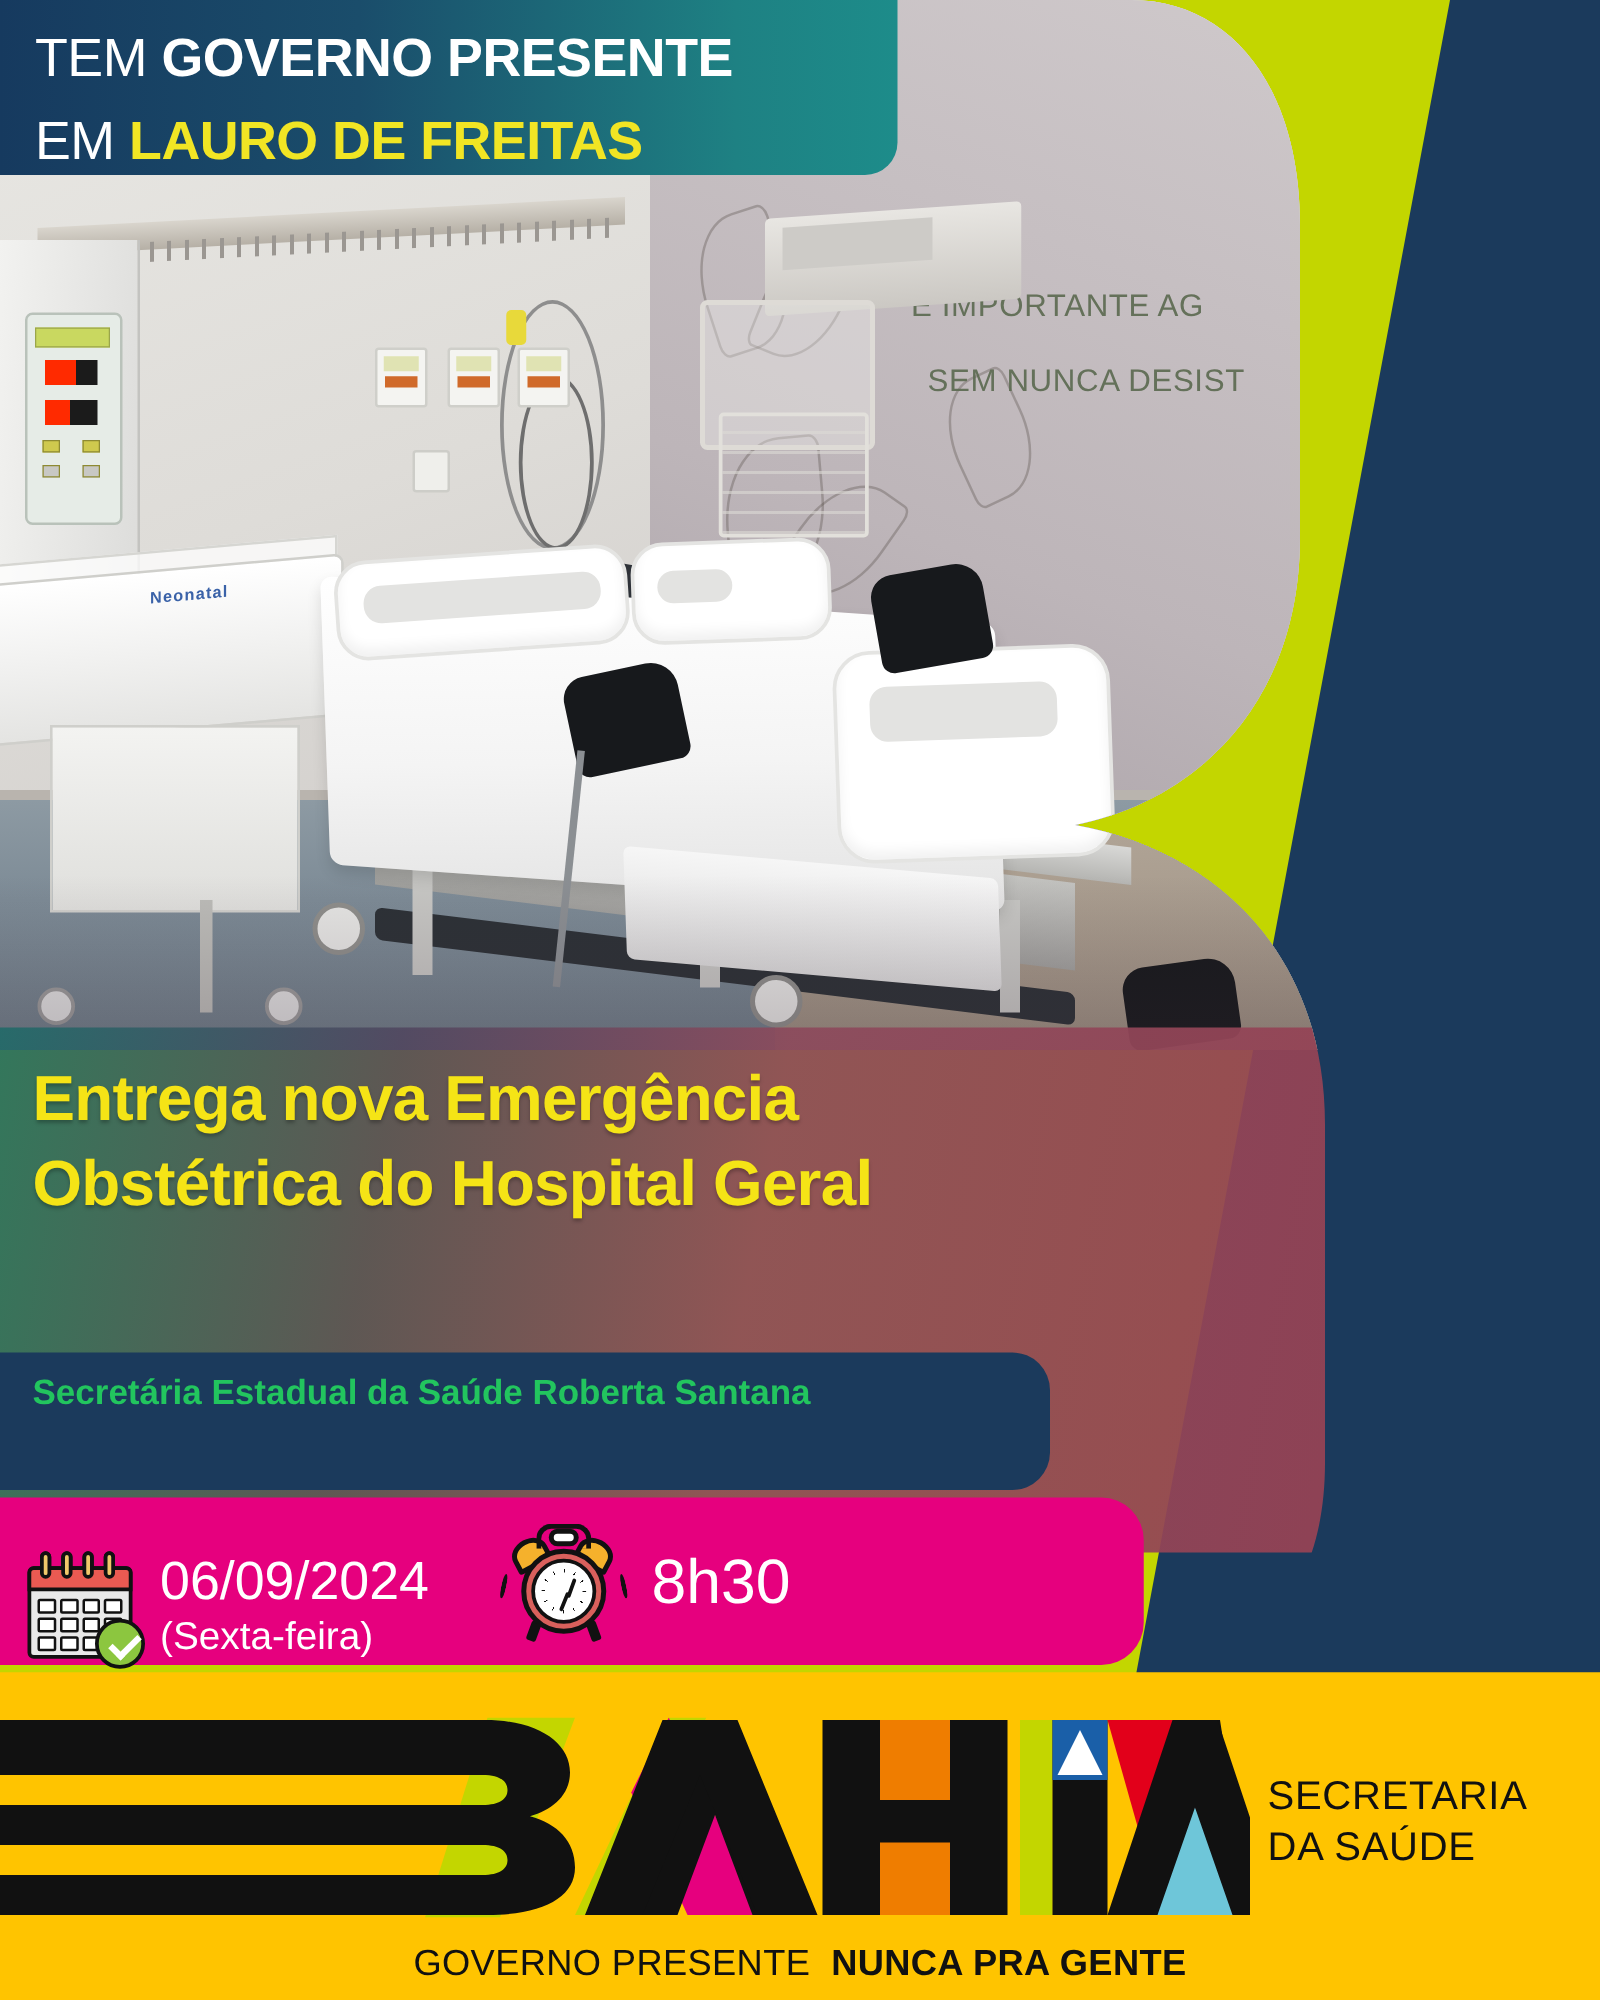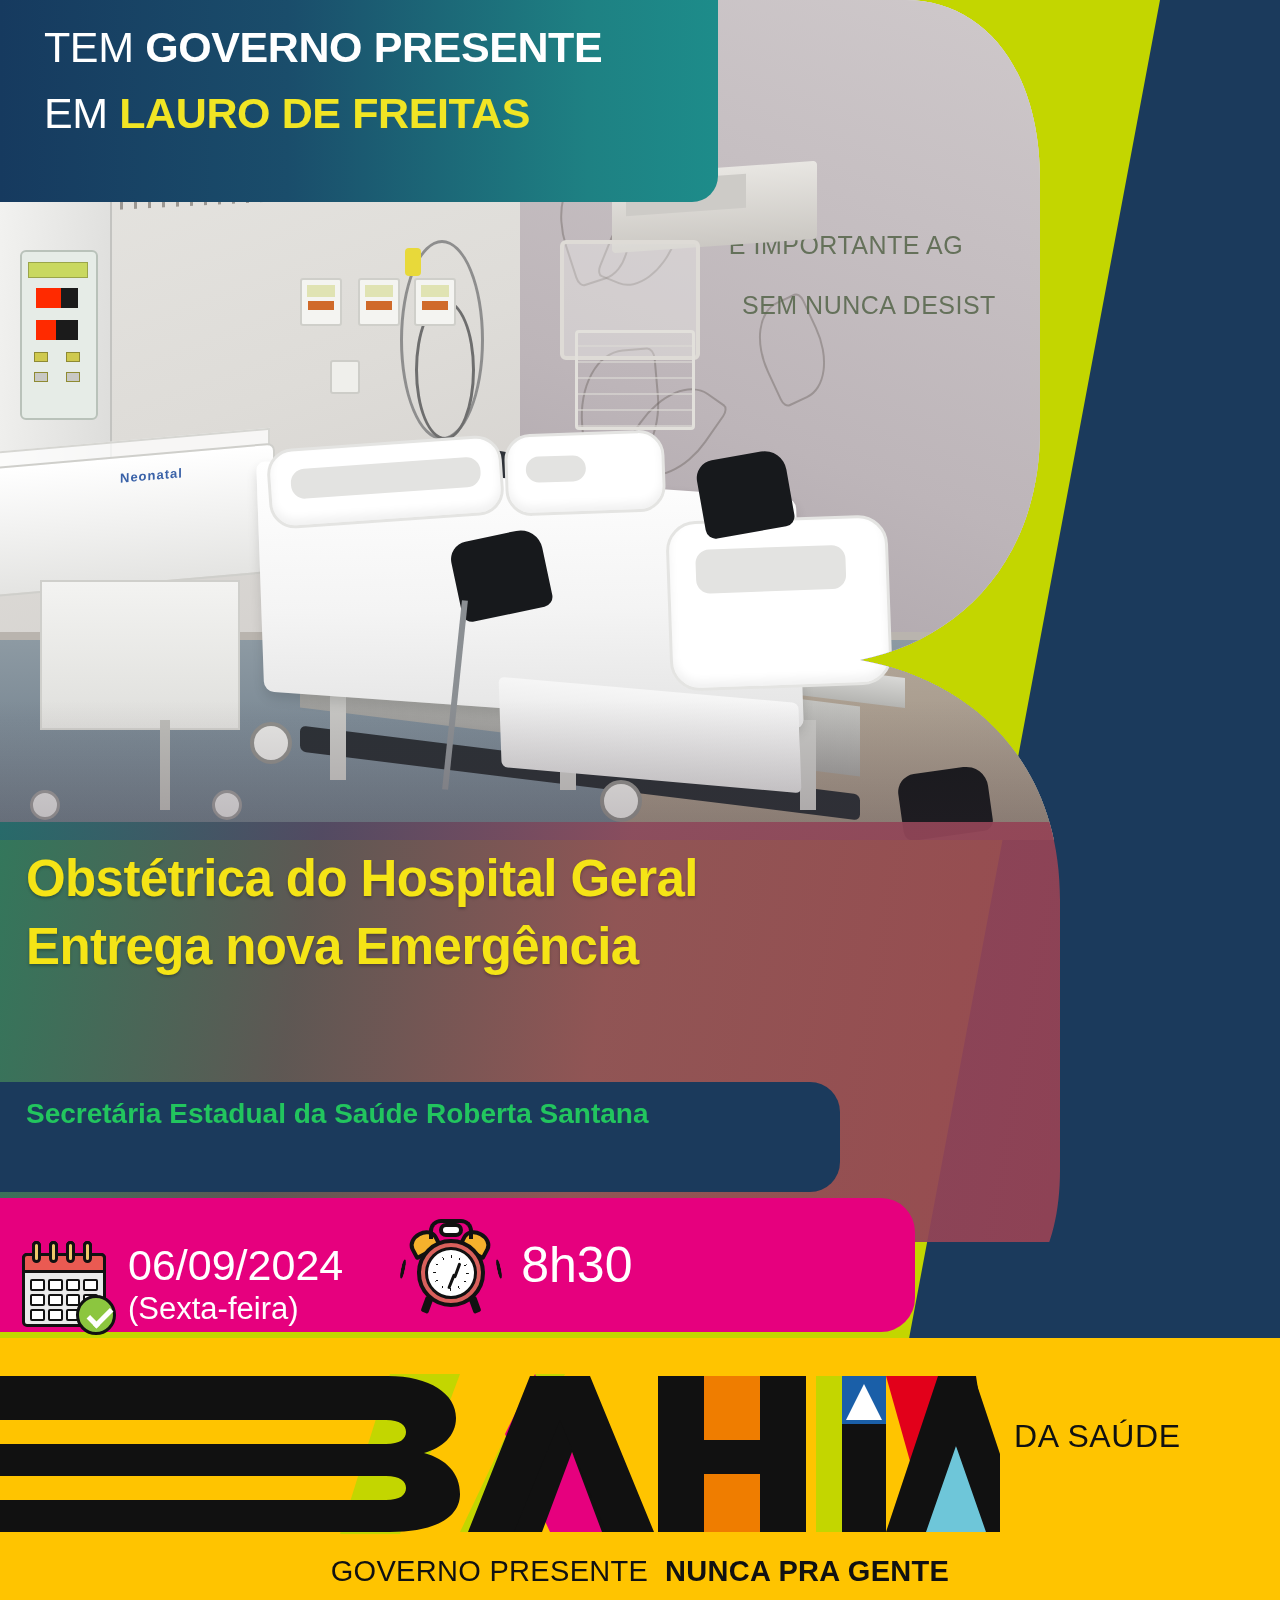--- a/index.html
+++ b/index.html
@@ -222,24 +222,24 @@
     position:absolute; left:0; top:822px; width:1080px; height:420px;
     background:linear-gradient(100deg, rgba(31,106,104,.88) 0%, rgba(80,70,95,.88) 28%, rgba(140,74,92,.92) 55%, rgba(150,66,84,.94) 100%);
   }
   .tint-photo-low{
     position:absolute; left:0; top:700px; width:1080px; height:140px;
     background:linear-gradient(180deg, rgba(0,0,0,0) 0%, rgba(60,40,55,.22) 100%);
   }
 
   
   .header-badge{
-    position:absolute; left:0; top:0; width:718px; height:202px;
+    position:absolute; left:0; top:0; width:718px; height:140px;
     background:linear-gradient(90deg,#163a5f 0%, #1a4d6b 40%, #1e8183 82%, #1d8c8a 100%);
     border-bottom-right-radius:26px;
-    padding:14px 0 0 44px;
+    padding:14px 0 0 28px;
     z-index:8;
   }
   .hb-line{
     font-size:43px; font-weight:700; line-height:66px;
     letter-spacing:-.4px; color:#ffffff; white-space:nowrap;
     font-family:"Liberation Sans", sans-serif;
   }
   .hb-line .thin{ font-weight:400; }
   .hb-line .yel{ color:#f1e524; font-weight:700; }
 
@@ -451,22 +451,22 @@
   <div class="header-badge">
     <div class="hb-line">
       <span class="thin">TEM </span><span>GOVERNO PRESENTE</span>
     </div>
     <div class="hb-line">
       <span class="thin">EM </span><span class="yel">LAURO DE FREITAS</span>
     </div>
   </div>
 
   <div class="title-block">
+    <div class="title-line">Entrega nova Emergência</div>
     <div class="title-line">Obstétrica do Hospital Geral</div>
-    <div class="title-line">Entrega nova Emergência</div>
   </div>
 
   <div class="presence">
     <div class="pres-2">Secretária Estadual da Saúde Roberta Santana</div>
   </div>
 
   <div class="datebar">
 
     <div class="dt-date">
       <div class="cal">
@@ -557,20 +557,21 @@
       <g fill="#111111">
         <path d="M900,158 L952,2 H986 L1010,158 H965 L968,2 Z"></path>
       </g>
       <polygon points="960,60 1010,158 916,158" fill="#6ec6d9"></polygon>
       <g fill="#111111">
         <path d="M896,158 L948,2 H984 L1036,158 H996 L966,72 L936,158 Z"></path>
       </g>
     </svg>
 
     <div class="sec-text">
+      <div>SECRETARIA</div>
       <div>DA SAÚDE</div>
     </div>
 
     <div class="tagline">
       <span>GOVERNO PRESENTE</span>&nbsp;
       <span class="b">NUNCA PRA GENTE</span>
     </div>
   </div>
 
 </div>

